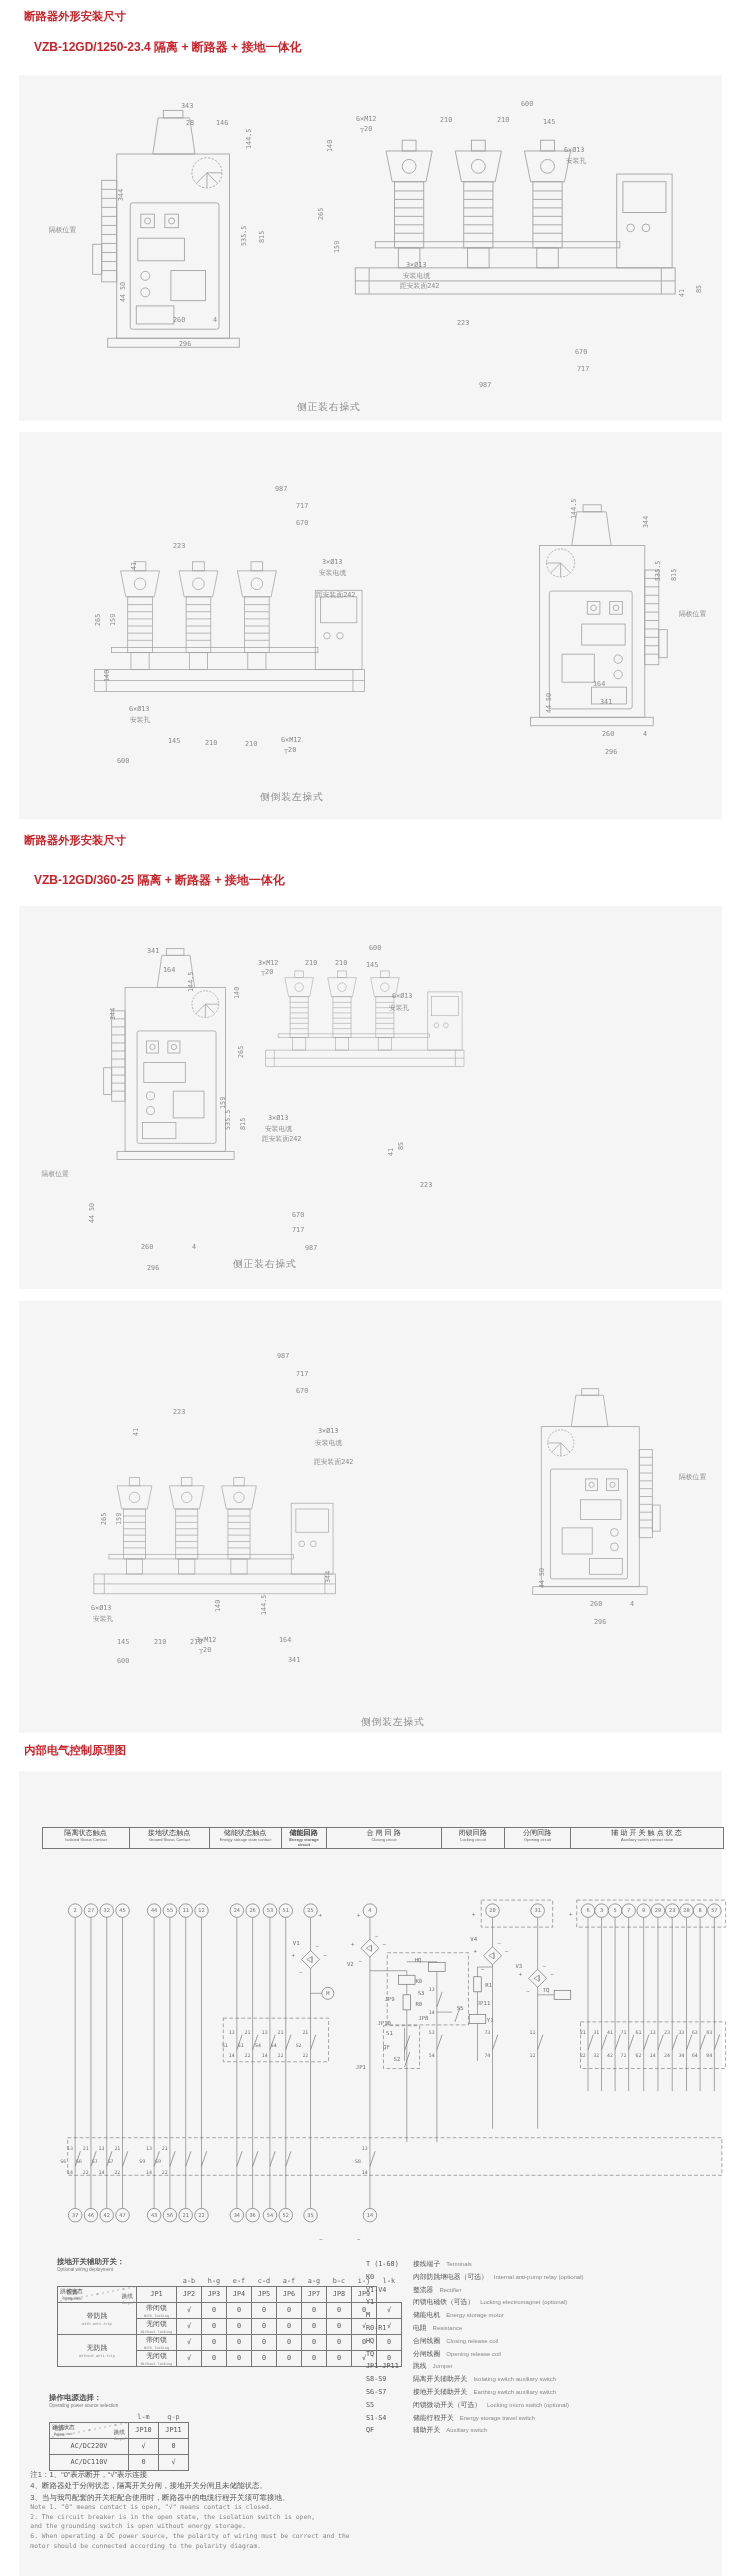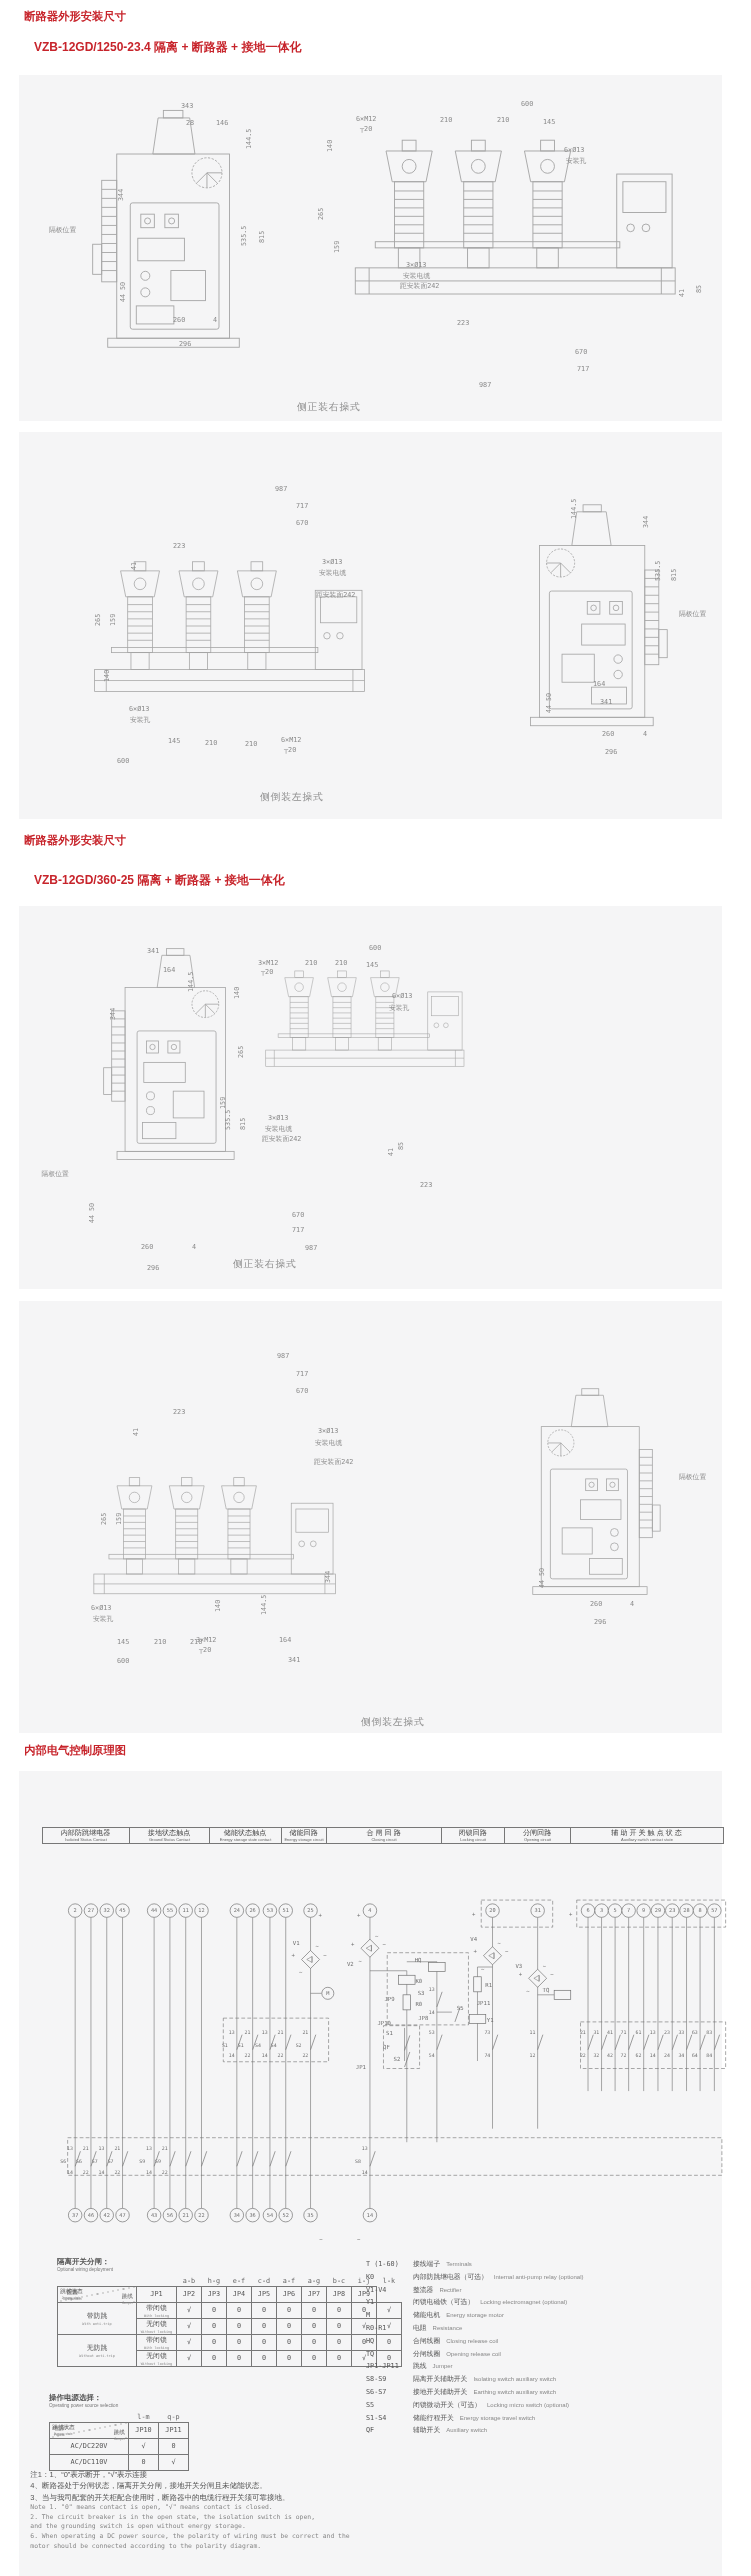--- a/index.html
+++ b/index.html
@@ -282,32 +282,32 @@
       <span class="dim" style="left: 571px; top: 299px;">260</span>
       <span class="dim" style="left: 611px; top: 299px;">4</span>
       <span class="dim" style="left: 575px; top: 317px;">296</span>
     </div>
 
   <div class="sec-title" style="top:1743px">内部电气控制原理图</div>
 
   <div class="panel" id="schpanel" style="top:1771px;height:805px">
     <div id="sch-headers">
         <div class="shead" style="width: 86px;">
-          <div class="cn">内部防跳继电器</div>
+          <div class="cn">隔离状态触点</div>
           <div class="en">Isolated Status Contact</div>
         </div>
         <div class="shead" style="width: 79px; text-align: center;">
           <div class="cn">接地状态触点</div>
           <div class="en">Ground Status Contact</div>
         </div>
         <div class="shead" style="width: 71px;">
           <div class="cn">储能状态触点</div>
           <div class="en">Energy storage state contact</div>
         </div>
-        <div class="shead" style="width: 44px;">
+        <div class="shead" style="width: 44px; font-weight: bold;">
           <div class="cn">储能回路</div>
           <div class="en">Energy storage circuit</div>
         </div>
         <div class="shead" style="width: 114px;">
           <div class="cn">合  闸  回  路</div>
           <div class="en">Closing circuit</div>
         </div>
         <div class="shead" style="width: 62px;">
           <div class="cn">闭锁回路</div>
           <div class="en">Locking circuit</div>
@@ -599,21 +599,21 @@
         <text x="366" y="58" font-size="7.5" text-anchor="middle">+</text>
         <text x="417" y="58" font-size="7.5" text-anchor="middle">+</text>
         <text x="570" y="57" font-size="7.5" text-anchor="middle">+</text>
         <text x="699" y="57" font-size="7.5" text-anchor="middle">+</text>
         <text x="367" y="489" font-size="7.5" text-anchor="middle">−</text>
         <text x="417" y="489" font-size="7.5" text-anchor="middle">−</text>
       </svg>
 
     <div class="tblwrap" style="left:38px;top:487px">
       <div class="tbl-title">
-        <span>隔离开关分闸：</span>
+        <span>接地开关辅助开关：</span>
         <span class="en">Optional wiring deployment</span>
       </div>
       <table class="jt" id="tableA">
           <tbody>
             <tr class="pair">
               <td colspan="2" style="width:78px"></td>
               <td style="width:25px">a-b</td>
               <td style="width:25px">h-g</td>
               <td style="width:25px">e-f</td>
               <td style="width:25px">c-d</td>

